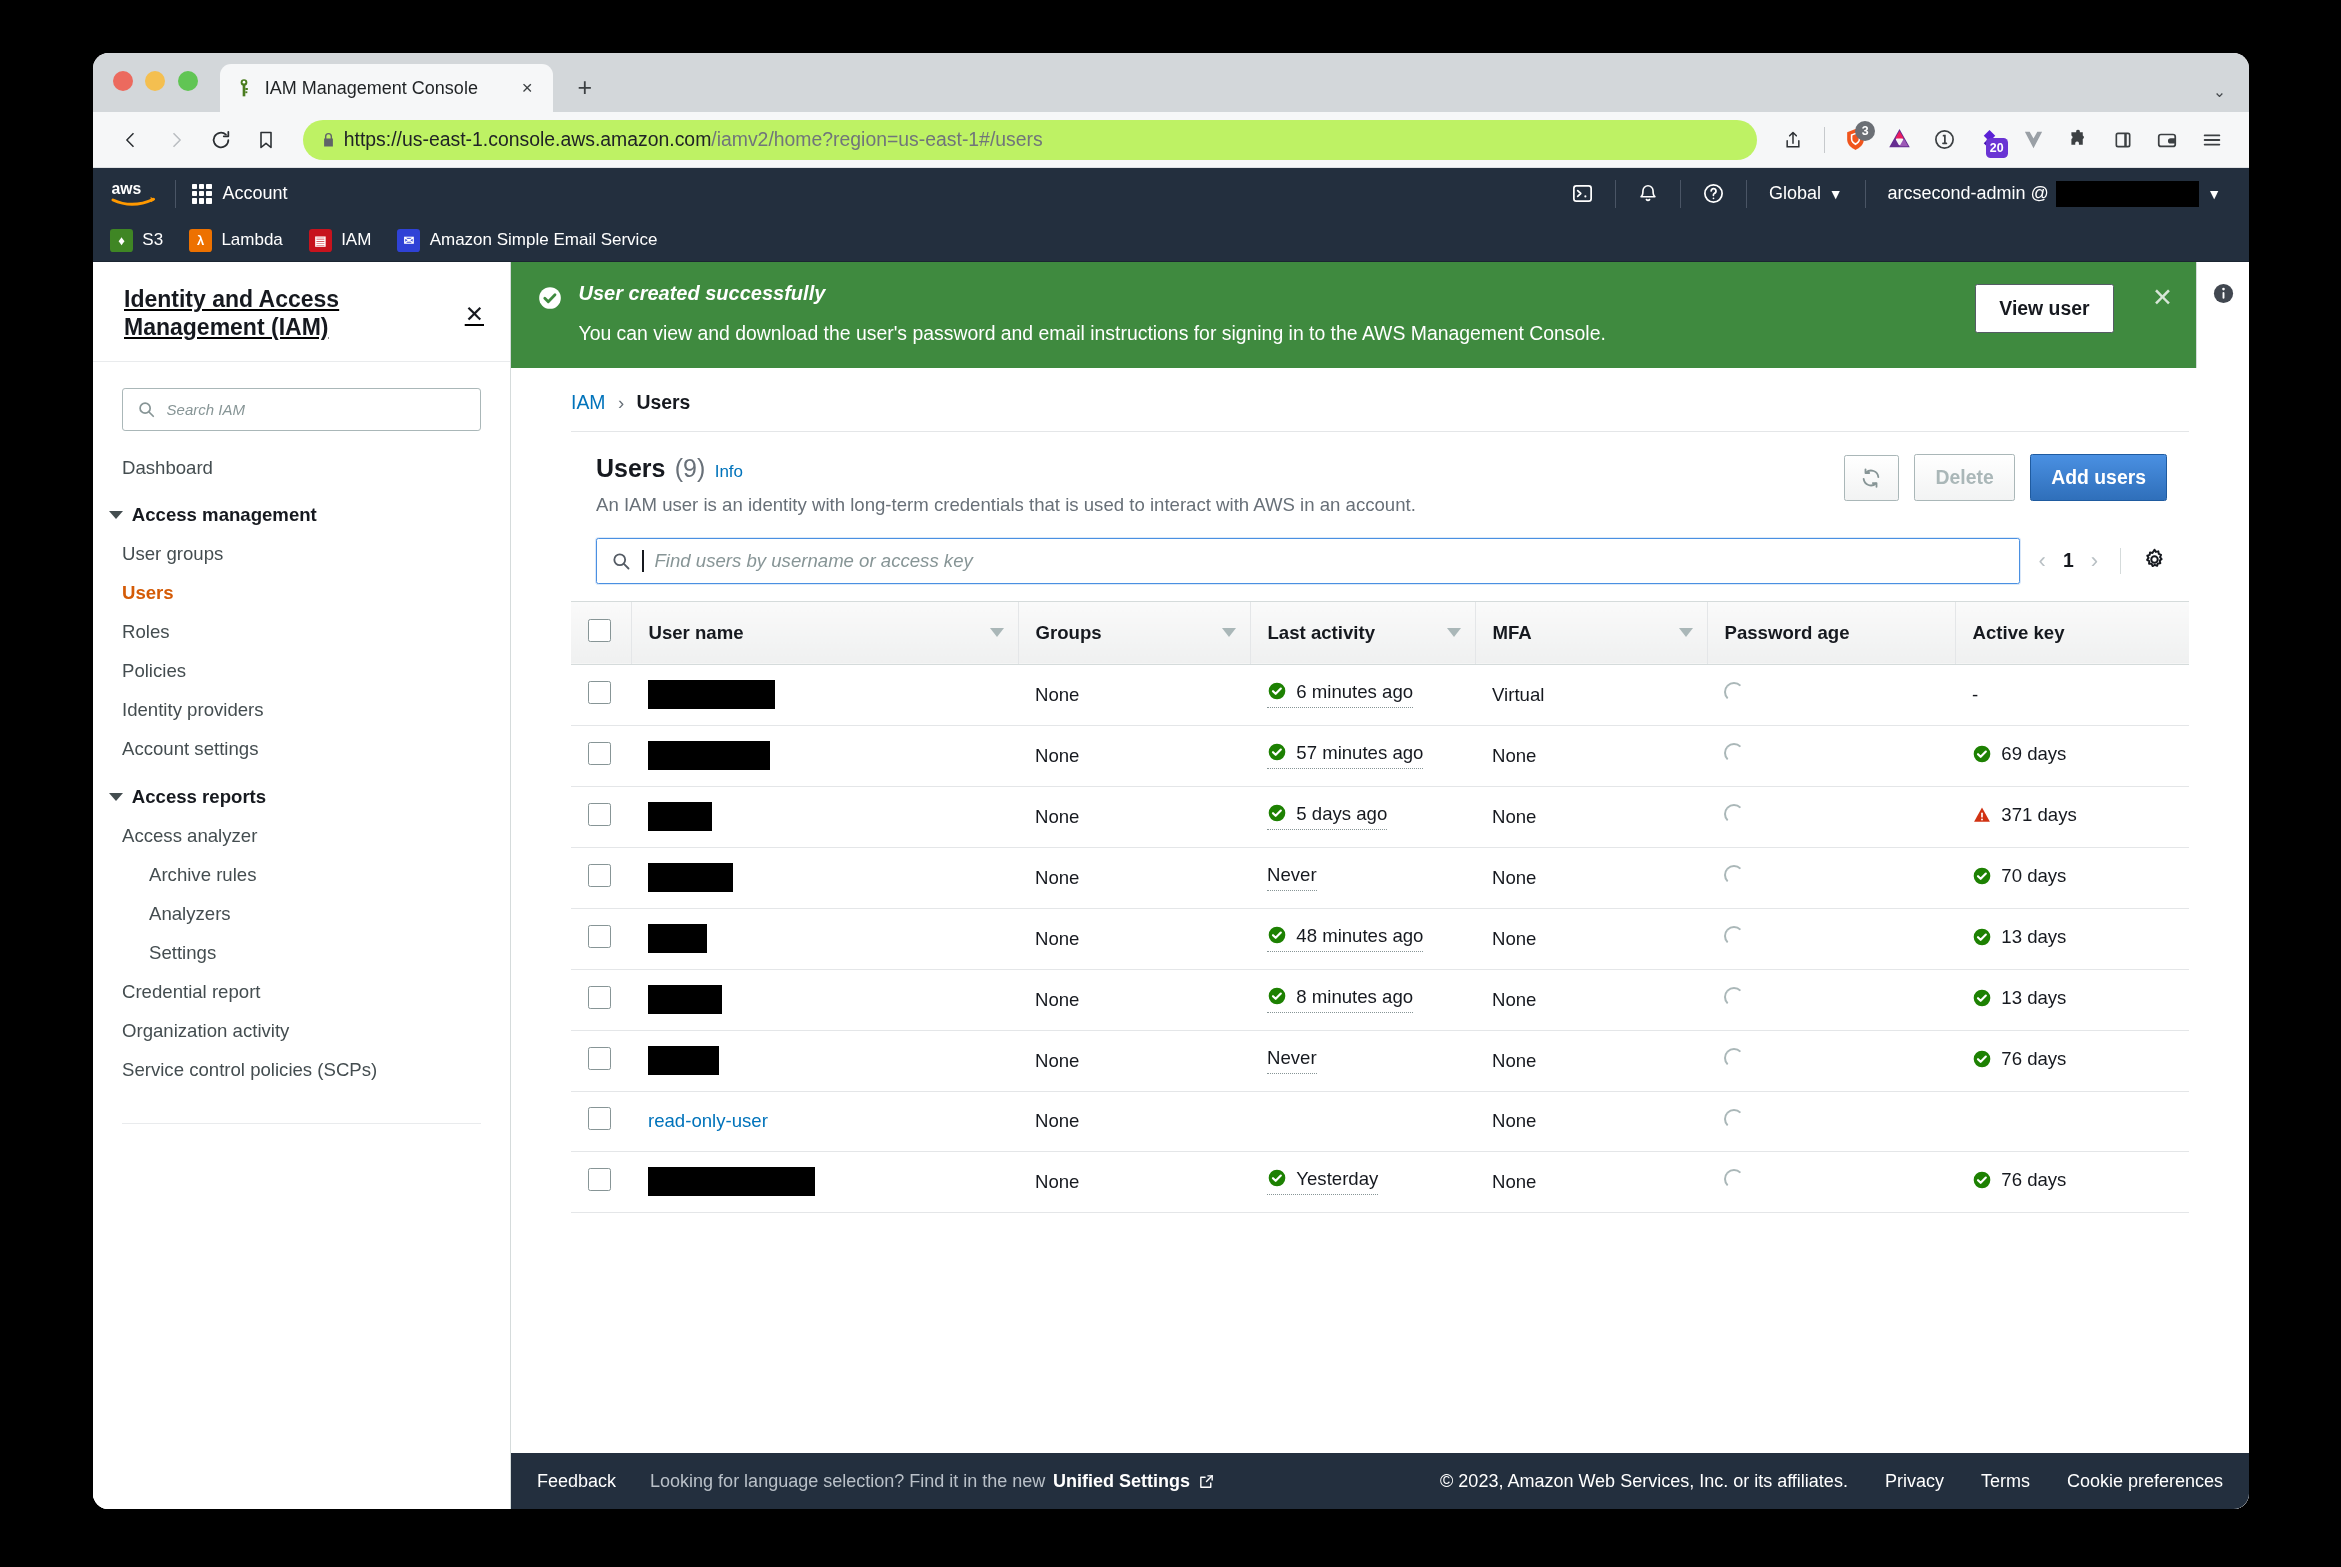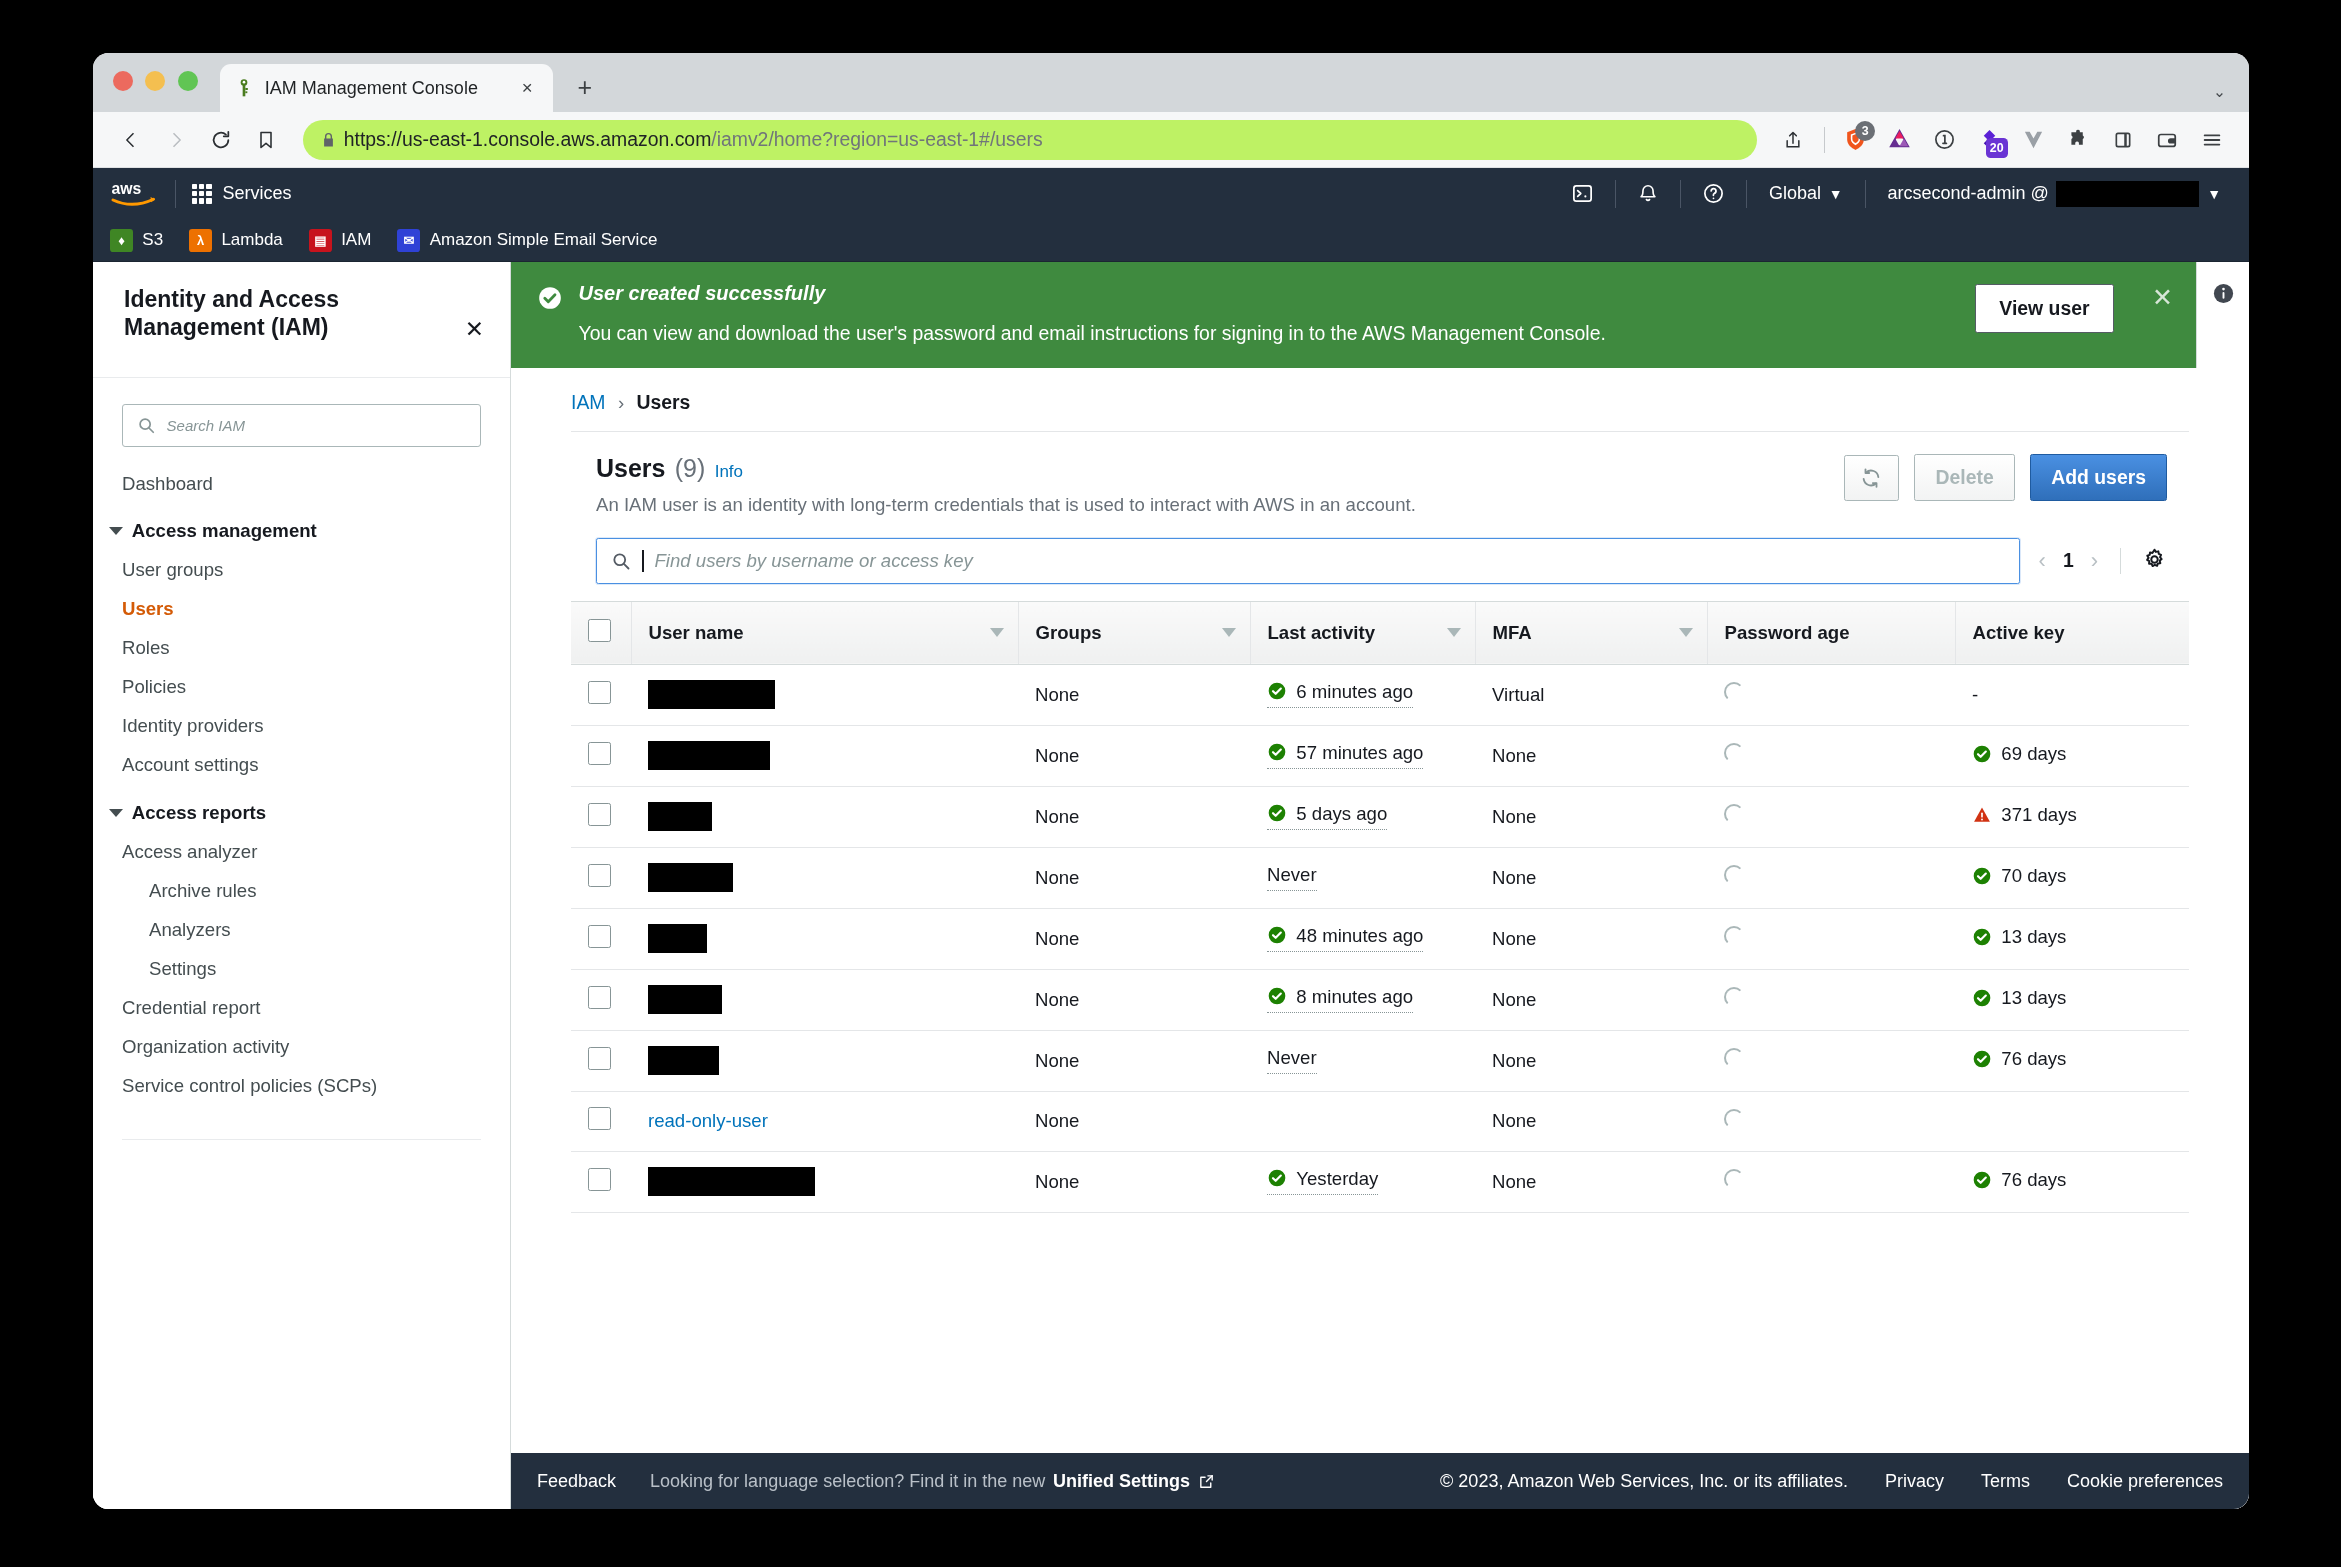--- a/index.html
+++ b/index.html
@@ -153,23 +153,24 @@
   
   .page { flex: 1; display: flex; min-height: 0; background: #fff; position: relative; }
 
   
   .sidebar {
     width: 418px; flex: none; background: #fff;
     border-right: 0.8px solid #d5dbdb;
     display: flex; flex-direction: column;
   }
   .sb-head {
-    padding: 23px 26px 36px 31px;
-    display: flex; align-items: flex-end; gap: 7.7px;
+    padding: 23px 26px 20px 31px;
+    display: flex; align-items: center; gap: 7.7px;
     border-bottom: 0.8px solid #e9ebed;
+    text-decoration: underline;
   }
   .sb-title { font-size: 23px; font-weight: 700; color: #16191f; line-height: 1.22; flex: 1; }
   .sb-x { font-size: 23px; color: #16191f; line-height: 1; padding-top: 3.1px; }
   .sb-search {
     margin: 26px 29px 17px 29px; height: 43px;
     border: 0.8px solid #aab7b8; border-radius: 3.1px;
     display: flex; align-items: center; padding: 0 14px; gap: 11px;
   }
   .sb-search .ph { font-size: 15px; color: #879596; font-style: italic; }
   .sb-list { padding: 0 0 15.5px 0; }
@@ -437,21 +438,21 @@
           <i></i>
           <i></i>
           <i></i>
           <i></i>
           <i></i>
           <i></i>
           <i></i>
           <i></i>
           <i></i>
         </span>
-      <span>Services</span>
+      <span>Account</span>
     </div>
     <div class="awsnav-right">
       <div class="nav-ico">
         <svg width="23" height="23" viewBox="0 0 24 24" fill="none" stroke="#fff" stroke-width="1.8">
             <rect x="3" y="4" width="18" height="16" rx="2.5"></rect>
             <path d="M7 9l3.2 3L7 15" stroke-linecap="round" stroke-linejoin="round"></path>
             <circle cx="15" cy="15" r="1.1" fill="#fff" stroke="none"></circle>
           </svg>
       </div>
       <div class="navdiv"></div>

